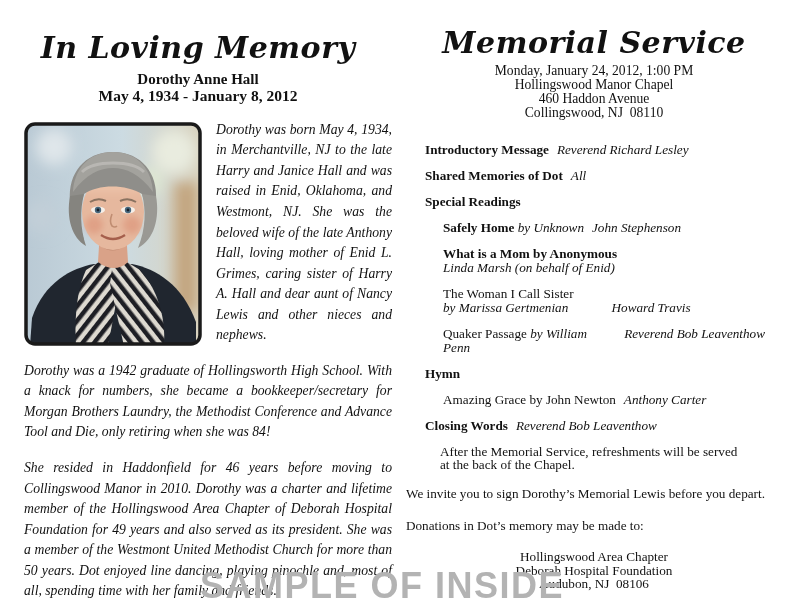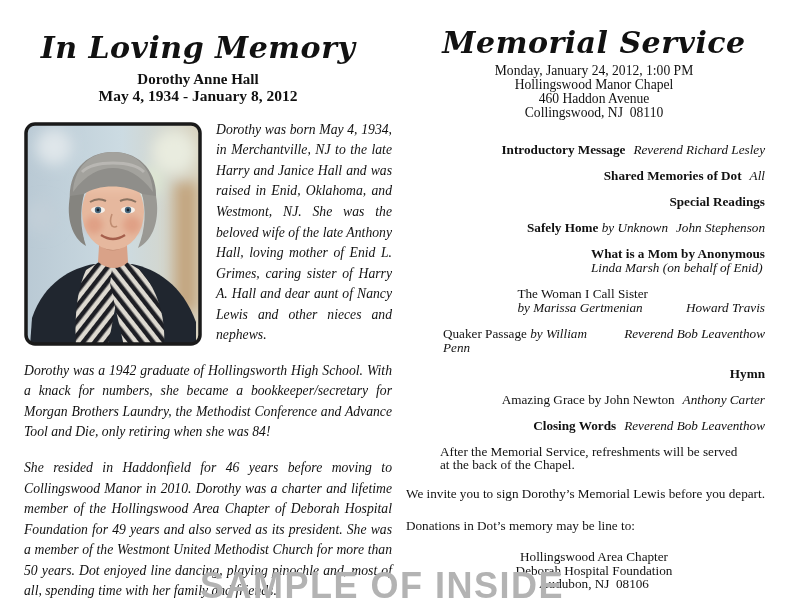--- a/index.html
+++ b/index.html
@@ -27,21 +27,21 @@
     font-style:italic;font-size:13.7px;line-height:1.5;
   }
   .bio p{margin:0 0 15px 0;}
   .photo-wrap{float:left;width:178px;height:224px;margin:2px 14px 4px 0;}
 
   
   .rp-header{text-align:center;margin-top:27px;}
   .rp-details{margin-top:5px;font-size:13.6px;line-height:1.03;}
 
   .program{margin:23px 27px 0 29px;font-size:13.2px;line-height:14px;}
-  .prow{display:flex;justify-content:flex-end;align-items:flex-start;margin-bottom:12px;}
+  .prow{display:flex;justify-content:flex-start;align-items:flex-start;margin-bottom:12px;}
   .prow.bottom{align-items:flex-end;gap:30px;}
   .prow.indent{padding-left:18px;}
   .pleft{text-align:left;}
   .b{font-weight:bold;}
   .i{font-style:italic;}
   .pperson{font-style:italic;white-space:nowrap;padding-left:8px;}
 
   .note{font-size:13.2px;line-height:1.05;margin:0 10px;}
   .note-1{margin-top:11px;padding:0 34px;}
   .note-2{margin-top:15px;}
@@ -195,21 +195,21 @@
         <div class="pperson">Anthony Carter</div>
       </div>
       <div class="prow">
         <div class="pleft"><span class="b">Closing Words</span></div>
         <div class="pperson">Reverend Bob Leaventhow</div>
       </div>
     </div>
 
     <div class="note note-1">After the Memorial Service, refreshments will be served at the back of the Chapel.</div>
     <div class="note note-2">We invite you to sign Dorothy’s Memorial Lewis before you depart.</div>
-    <div class="note note-3">Donations in Dot’s memory may be line to:</div>
+    <div class="note note-3">Donations in Dot’s memory may be made to:</div>
 
     <div class="donation-address">
       <div>Hollingswood Area Chapter</div>
       <div>Deborah Hospital Foundation</div>
       <div>Audubon, NJ&nbsp; 08106</div>
     </div>
   </div>
 
   <div class="watermark">SAMPLE OF INSIDE</div>
 </div>

